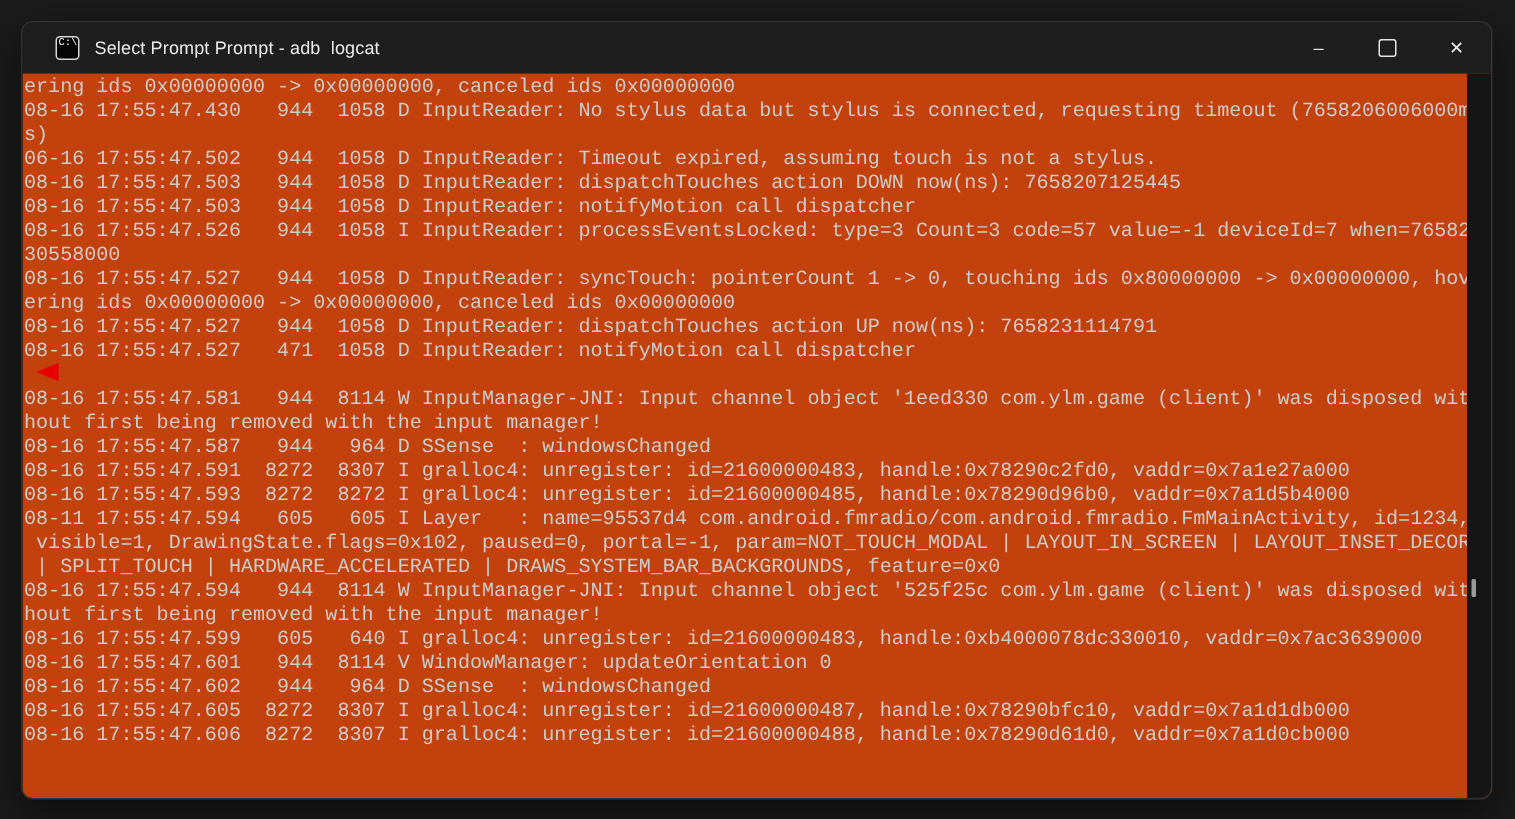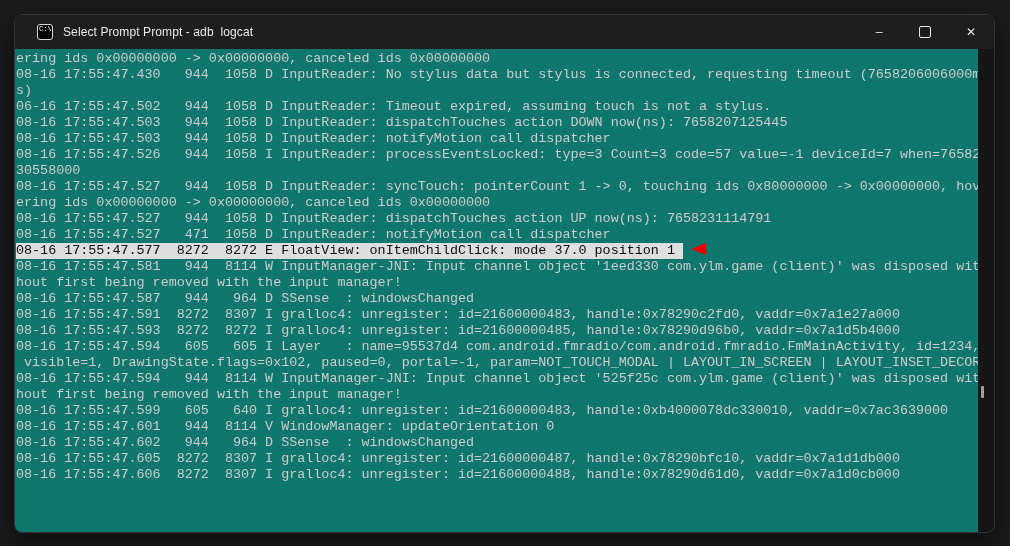--- a/index.html
+++ b/index.html
@@ -34,21 +34,21 @@
     color:#eaeaea;font-size:12px;white-space:pre;letter-spacing:.1px;
   }
   .controls{margin-left:auto;display:flex;height:100%;}
   .ctl-btn{
     width:46px;height:100%;display:flex;align-items:center;justify-content:center;
     color:#e6e6e6;font-size:12px;
   }
   .max-box{width:10px;height:10px;border:1px solid #e6e6e6;border-radius:2px;display:block;}
   .console{
     position:absolute;left:0;right:0;top:34px;bottom:0;
-    background:#0f766e;
+    background:#c2410c;
     padding:2px 0 0 1px;
     font-family:"Liberation Mono","DejaVu Sans Mono", monospace;
     font-size:13.4px;
     color:#cccccc;
     overflow:hidden;
   }
   .line{
     height:16px;line-height:16px;white-space:pre;
   }
   .hl{
@@ -100,28 +100,29 @@
         <div class="line">s)</div>
         <div class="line">06-16 17:55:47.502   944  1058 D InputReader: Timeout expired, assuming touch is not a stylus.</div>
         <div class="line">08-16 17:55:47.503   944  1058 D InputReader: dispatchTouches action DOWN now(ns): 7658207125445</div>
         <div class="line">08-16 17:55:47.503   944  1058 D InputReader: notifyMotion call dispatcher</div>
         <div class="line">08-16 17:55:47.526   944  1058 I InputReader: processEventsLocked: type=3 Count=3 code=57 value=-1 deviceId=7 when=76582</div>
         <div class="line">30558000</div>
         <div class="line">08-16 17:55:47.527   944  1058 D InputReader: syncTouch: pointerCount 1 -&gt; 0, touching ids 0x80000000 -&gt; 0x00000000, hov</div>
         <div class="line">ering ids 0x00000000 -&gt; 0x00000000, canceled ids 0x00000000</div>
         <div class="line">08-16 17:55:47.527   944  1058 D InputReader: dispatchTouches action UP now(ns): 7658231114791</div>
         <div class="line">08-16 17:55:47.527   471  1058 D InputReader: notifyMotion call dispatcher</div>
-        <div class="line"><span class="hl" style="background: rgb(222, 222, 222);">08-16 17:55:47.577  8272  8272 E FloatView: onItemChildClick: mode 37.0 position 1 </span><span class="marker" style="border-right-color: rgb(232, 0, 0);"></span></div>
+        <div class="line"><span class="marker" style="border-right-color: rgb(232, 0, 0);"></span></div>
         <div class="line">08-16 17:55:47.581   944  8114 W InputManager-JNI: Input channel object '1eed330 com.ylm.game (client)' was disposed wit</div>
         <div class="line">hout first being removed with the input manager!</div>
         <div class="line">08-16 17:55:47.587   944   964 D SSense  : windowsChanged</div>
         <div class="line">08-16 17:55:47.591  8272  8307 I gralloc4: unregister: id=21600000483, handle:0x78290c2fd0, vaddr=0x7a1e27a000</div>
         <div class="line">08-16 17:55:47.593  8272  8272 I gralloc4: unregister: id=21600000485, handle:0x78290d96b0, vaddr=0x7a1d5b4000</div>
-        <div class="line">08-16 17:55:47.594   605   605 I Layer   : name=95537d4 com.android.fmradio/com.android.fmradio.FmMainActivity, id=1234,</div>
+        <div class="line">08-11 17:55:47.594   605   605 I Layer   : name=95537d4 com.android.fmradio/com.android.fmradio.FmMainActivity, id=1234,</div>
         <div class="line"> visible=1, DrawingState.flags=0x102, paused=0, portal=-1, param=NOT_TOUCH_MODAL | LAYOUT_IN_SCREEN | LAYOUT_INSET_DECOR</div>
+        <div class="line"> | SPLIT_TOUCH | HARDWARE_ACCELERATED | DRAWS_SYSTEM_BAR_BACKGROUNDS, feature=0x0</div>
         <div class="line">08-16 17:55:47.594   944  8114 W InputManager-JNI: Input channel object '525f25c com.ylm.game (client)' was disposed wit</div>
         <div class="line">hout first being removed with the input manager!</div>
         <div class="line">08-16 17:55:47.599   605   640 I gralloc4: unregister: id=21600000483, handle:0xb4000078dc330010, vaddr=0x7ac3639000</div>
         <div class="line">08-16 17:55:47.601   944  8114 V WindowManager: updateOrientation 0</div>
         <div class="line">08-16 17:55:47.602   944   964 D SSense  : windowsChanged</div>
         <div class="line">08-16 17:55:47.605  8272  8307 I gralloc4: unregister: id=21600000487, handle:0x78290bfc10, vaddr=0x7a1d1db000</div>
         <div class="line">08-16 17:55:47.606  8272  8307 I gralloc4: unregister: id=21600000488, handle:0x78290d61d0, vaddr=0x7a1d0cb000</div>
       </div>
   </div>
 

